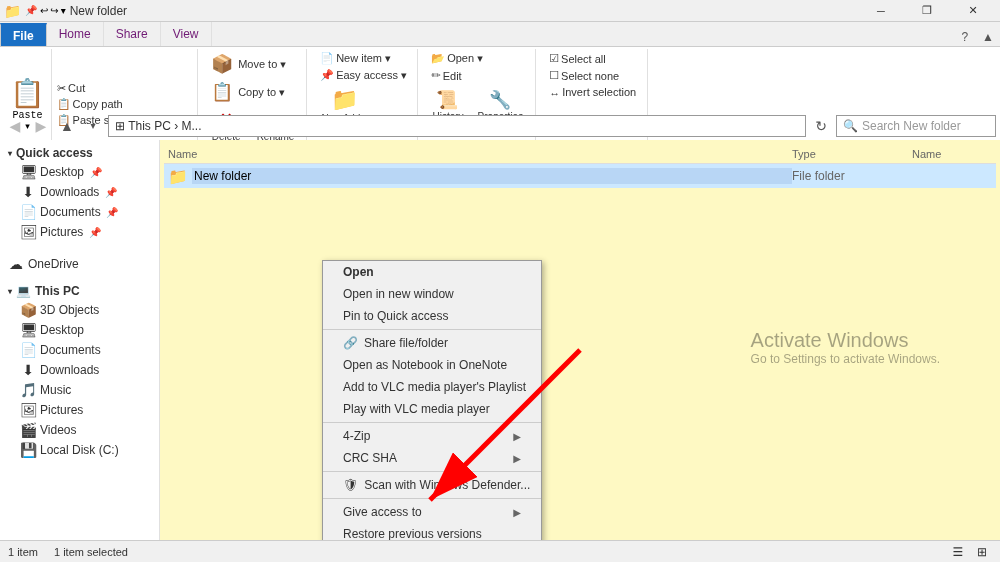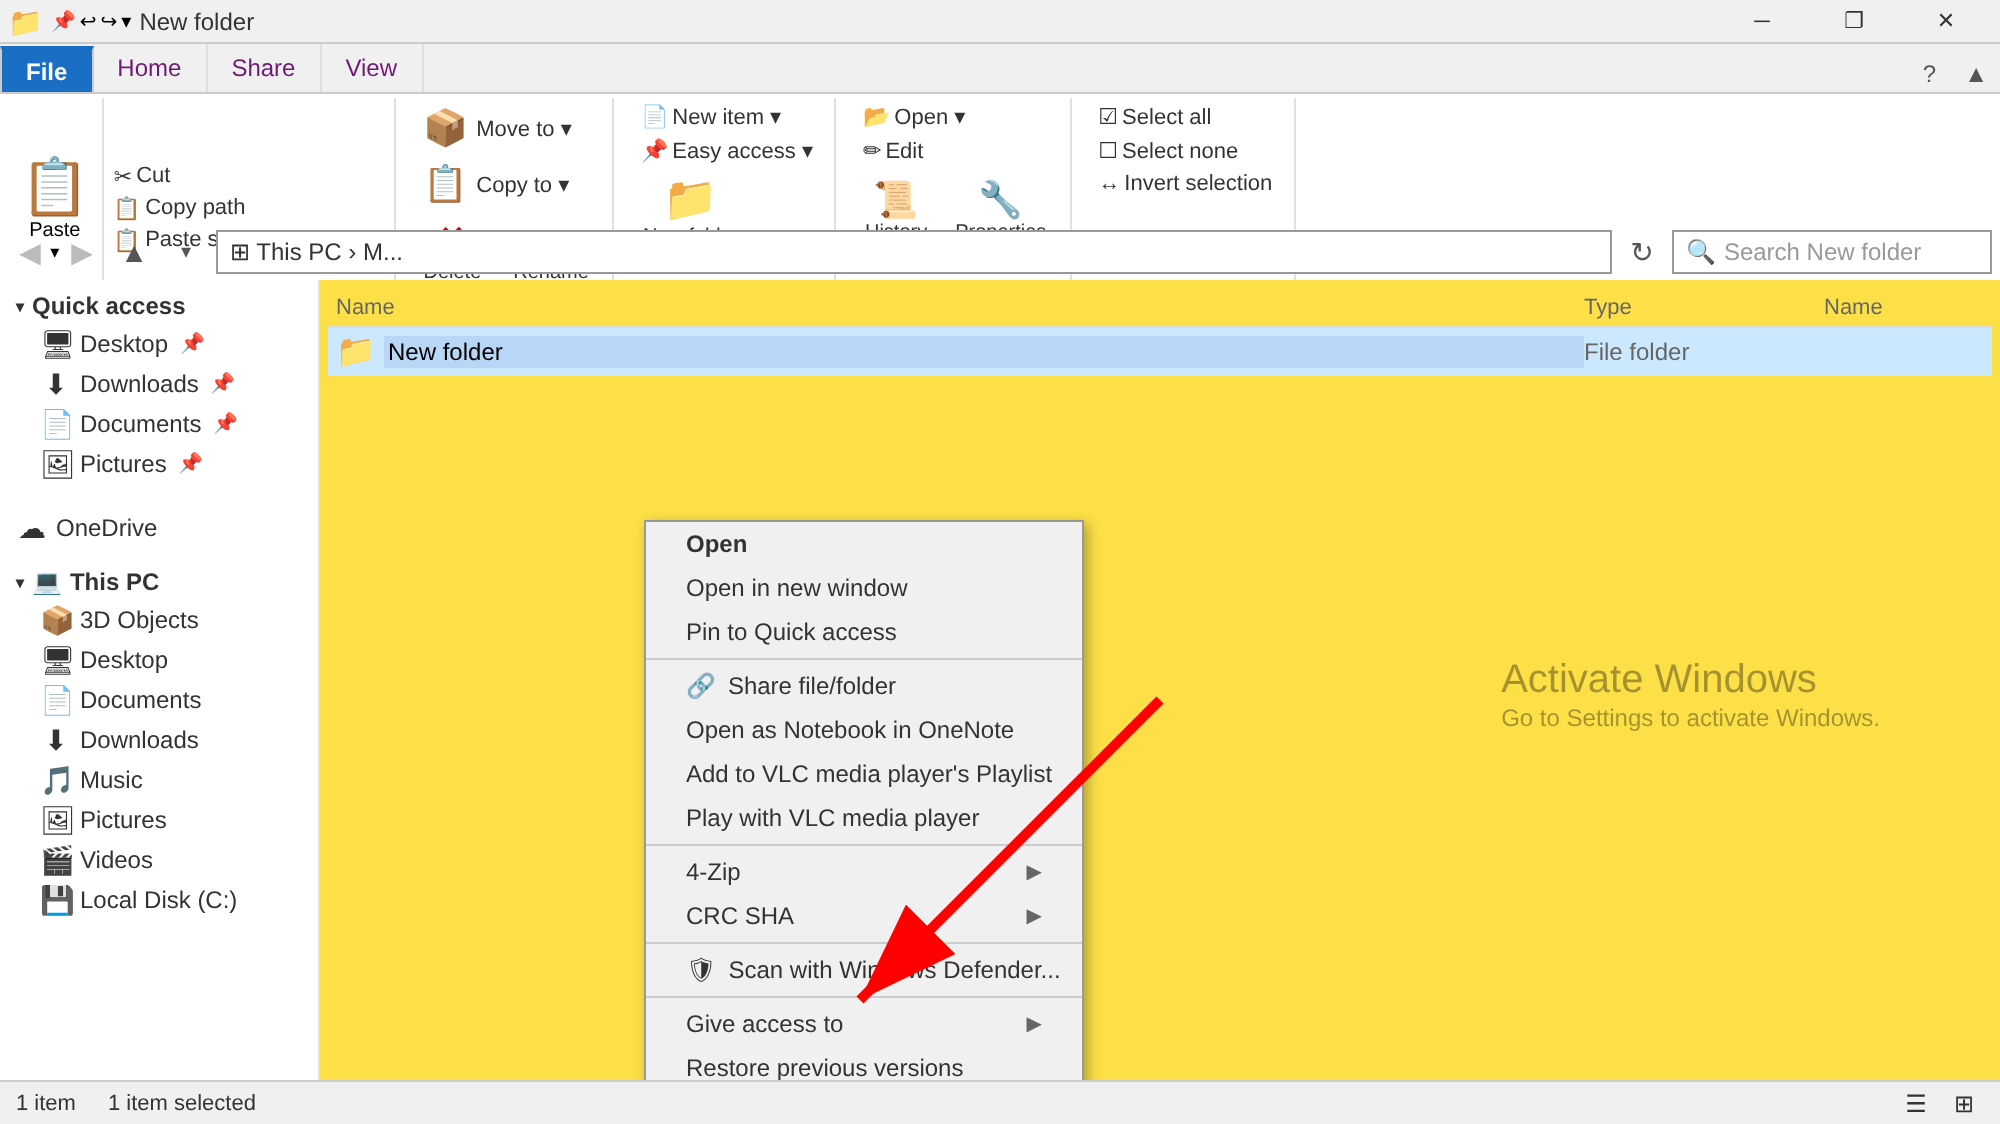--- a/index.html
+++ b/index.html
@@ -42,21 +42,21 @@
     
     .sidebar { width: 160px; border-right: 1px solid #e0e0e0; overflow-y: auto; padding: 4px 0; background: #fff; }
     .sidebar-section { margin-bottom: 4px; }
     .sidebar-item { display: flex; align-items: center; gap: 4px; padding: 2px 8px; cursor: pointer; font-size: 12px; color: #333; white-space: nowrap; }
     .sidebar-item .si-icon { font-size: 14px; width: 16px; text-align: center; }
     .sidebar-header { font-size: 12px; font-weight: bold; color: #333; padding: 2px 8px; display: flex; align-items: center; gap: 4px; }
     .sidebar-header .chevron { font-size: 8px; }
     .sidebar-divider { height: 8px; }
 
     
-    .content-area { flex: 1; background: #fde047; overflow: auto; padding: 4px; position: relative; }
+    .content-area { flex: 1; background: #fef9c3; overflow: auto; padding: 4px; position: relative; }
     .content-col-header { display: flex; align-items: center; font-size: 11px; color: #666; height: 20px; padding: 0 4px; border-bottom: 1px solid #ddd; }
     .content-col-name { flex: 1; }
     .content-col-type { width: 120px; }
     .content-col-size { width: 80px; }
     .file-row { display: flex; align-items: center; height: 24px; padding: 0 4px; cursor: pointer; font-size: 12px; }
     .file-row.selected { background: #cce8ff; }
     .file-row .f-icon { font-size: 16px; width: 20px; text-align: center; margin-right: 4px; }
     .file-row .f-name { flex: 1; }
     .file-row .f-type { width: 120px; color: #666; }
     .file-row .f-size { width: 80px; color: #666; }
@@ -109,21 +109,21 @@
     <div style="flex:1;"></div>
     <div style="padding:2px 8px;font-size:12px;display:flex;align-items:center;color:#555;">?</div>
     <div style="padding:2px 6px;font-size:12px;display:flex;align-items:center;color:#555;">▲</div>
   </div>
   <div class="ribbon-content">
 
     <div class="ribbon-group" style="flex-direction:row;align-items:stretch;padding:0;">
       <div class="clipboard-group" style="flex:1;">
         <div class="paste-big">
           <div class="icon">📋</div>
-          <div style="font-size:10px;">Paste</div>
+          <div style="font-size:10px;font-family:Liberation Mono, monospace;">Paste</div>
           <div style="font-size:9px;">▾</div>
         </div>
         <div class="clipboard-right">
           <div class="ribbon-btn-sm">
               <span>✂</span>
               <span>Cut</span>
             </div>
           <div class="ribbon-btn-sm">
               <span>📋</span>
               <span>Copy path</span>

